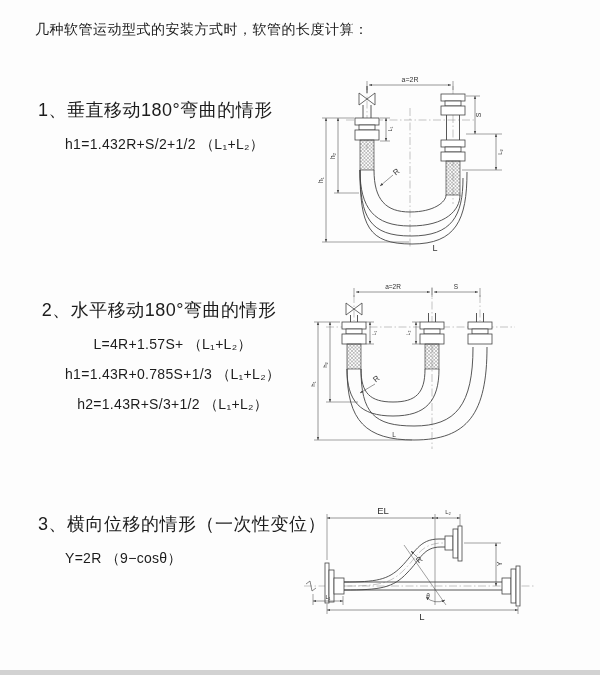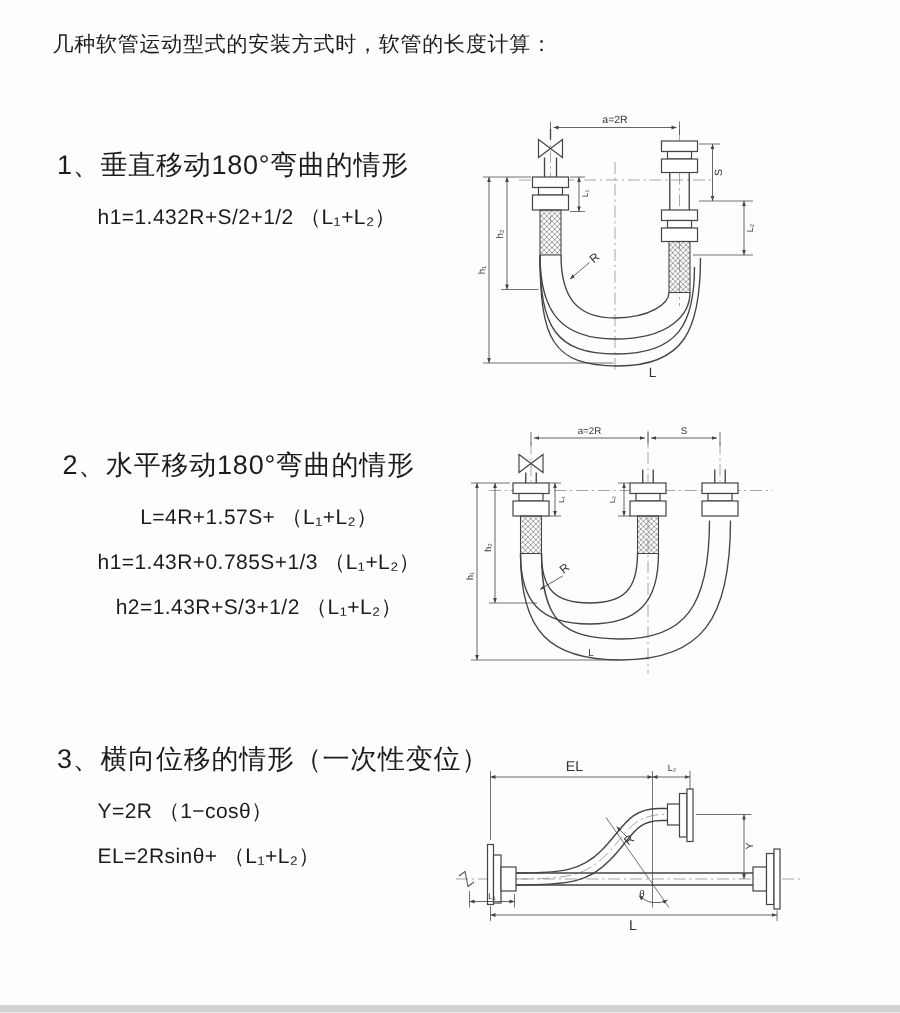--- a/index.html
+++ b/index.html
@@ -2,21 +2,21 @@
 <html><head>
 <meta charset="utf-8">
 <style>
   html,body{margin:0;padding:0;}
   body{width:600px;height:675px;background:#fdfdfd;position:relative;overflow:hidden;
        font-family:"Liberation Sans", sans-serif;color:#1c1c1c;}
   .title{position:absolute;left:35px;top:21px;font-size:14px;font-weight:normal;letter-spacing:.5px;}
   .section{position:absolute;left:38px;}
   .sec-heading{font-size:18px;font-weight:normal;letter-spacing:.5px;line-height:20px;margin-bottom:9px;}
   .formula{font-size:14px;line-height:30px;padding-left:27px;letter-spacing:.3px;white-space:nowrap;}
-  #sec1{top:100px;} #sec2{top:300px;text-align:center;} #sec3{top:496px;}
+  #sec1{top:100px;} #sec2{top:300px;text-align:center;} #sec3{top:514px;}
   svg{position:absolute;}
   #d1{left:312px;top:74px;} #d2{left:310px;top:281px;} #d3{left:298px;top:498px;}
   .cl{stroke:#8a8a8a;stroke-width:.5;fill:none;stroke-dasharray:8 2.5 1.5 2.5;}
   .ol{stroke:#444;stroke-width:.9;fill:none;}
   .fit{stroke:#444;stroke-width:.8;fill:#fff;}
   .dim{stroke:#444;stroke-width:.55;fill:none;}
   .ext{stroke:#444;stroke-width:.5;fill:none;}
   text{fill:#333;font-family:"Liberation Sans", sans-serif;}
   .bottom-band{position:absolute;left:0;bottom:0;width:600px;height:5px;background:#d2d2d2;}
 </style>
@@ -32,22 +32,21 @@
 
 <div class="section" id="sec2">
   <div class="sec-heading">2、水平移动180°弯曲的情形</div>
   <div class="formula">L=4R+1.57S+ （L₁+L₂）</div>
   <div class="formula">h1=1.43R+0.785S+1/3 （L₁+L₂）</div>
   <div class="formula">h2=1.43R+S/3+1/2 （L₁+L₂）</div>
 </div>
 
 <div class="section" id="sec3">
   <div class="sec-heading">3、横向位移的情形（一次性变位）</div>
-  <div class="formula">Y=2R （1−cosθ）</div>
-  <div class="formula">EL=2Rsinθ+ （L₁+L₂）</div>
+  <div class="formula">Y=2R （9−cosθ）</div>
 </div>
 
 <svg id="d1" width="260" height="180" viewBox="0 0 260 180">
   <defs>
     <marker id="m1" viewBox="0 0 8 8" refX="7.5" refY="4" markerWidth="6.5" markerHeight="6.5" orient="auto-start-reverse">
       <path d="M0,1.2 L7.5,4 L0,6.8 Z" fill="#444"></path>
     </marker>
     <pattern id="b1" width="3.5" height="3.5" patternUnits="userSpaceOnUse">
       <path d="M0,3.5 L3.5,0 M0,0 L3.5,3.5" stroke="#777" stroke-width=".45"></path>
     </pattern>

